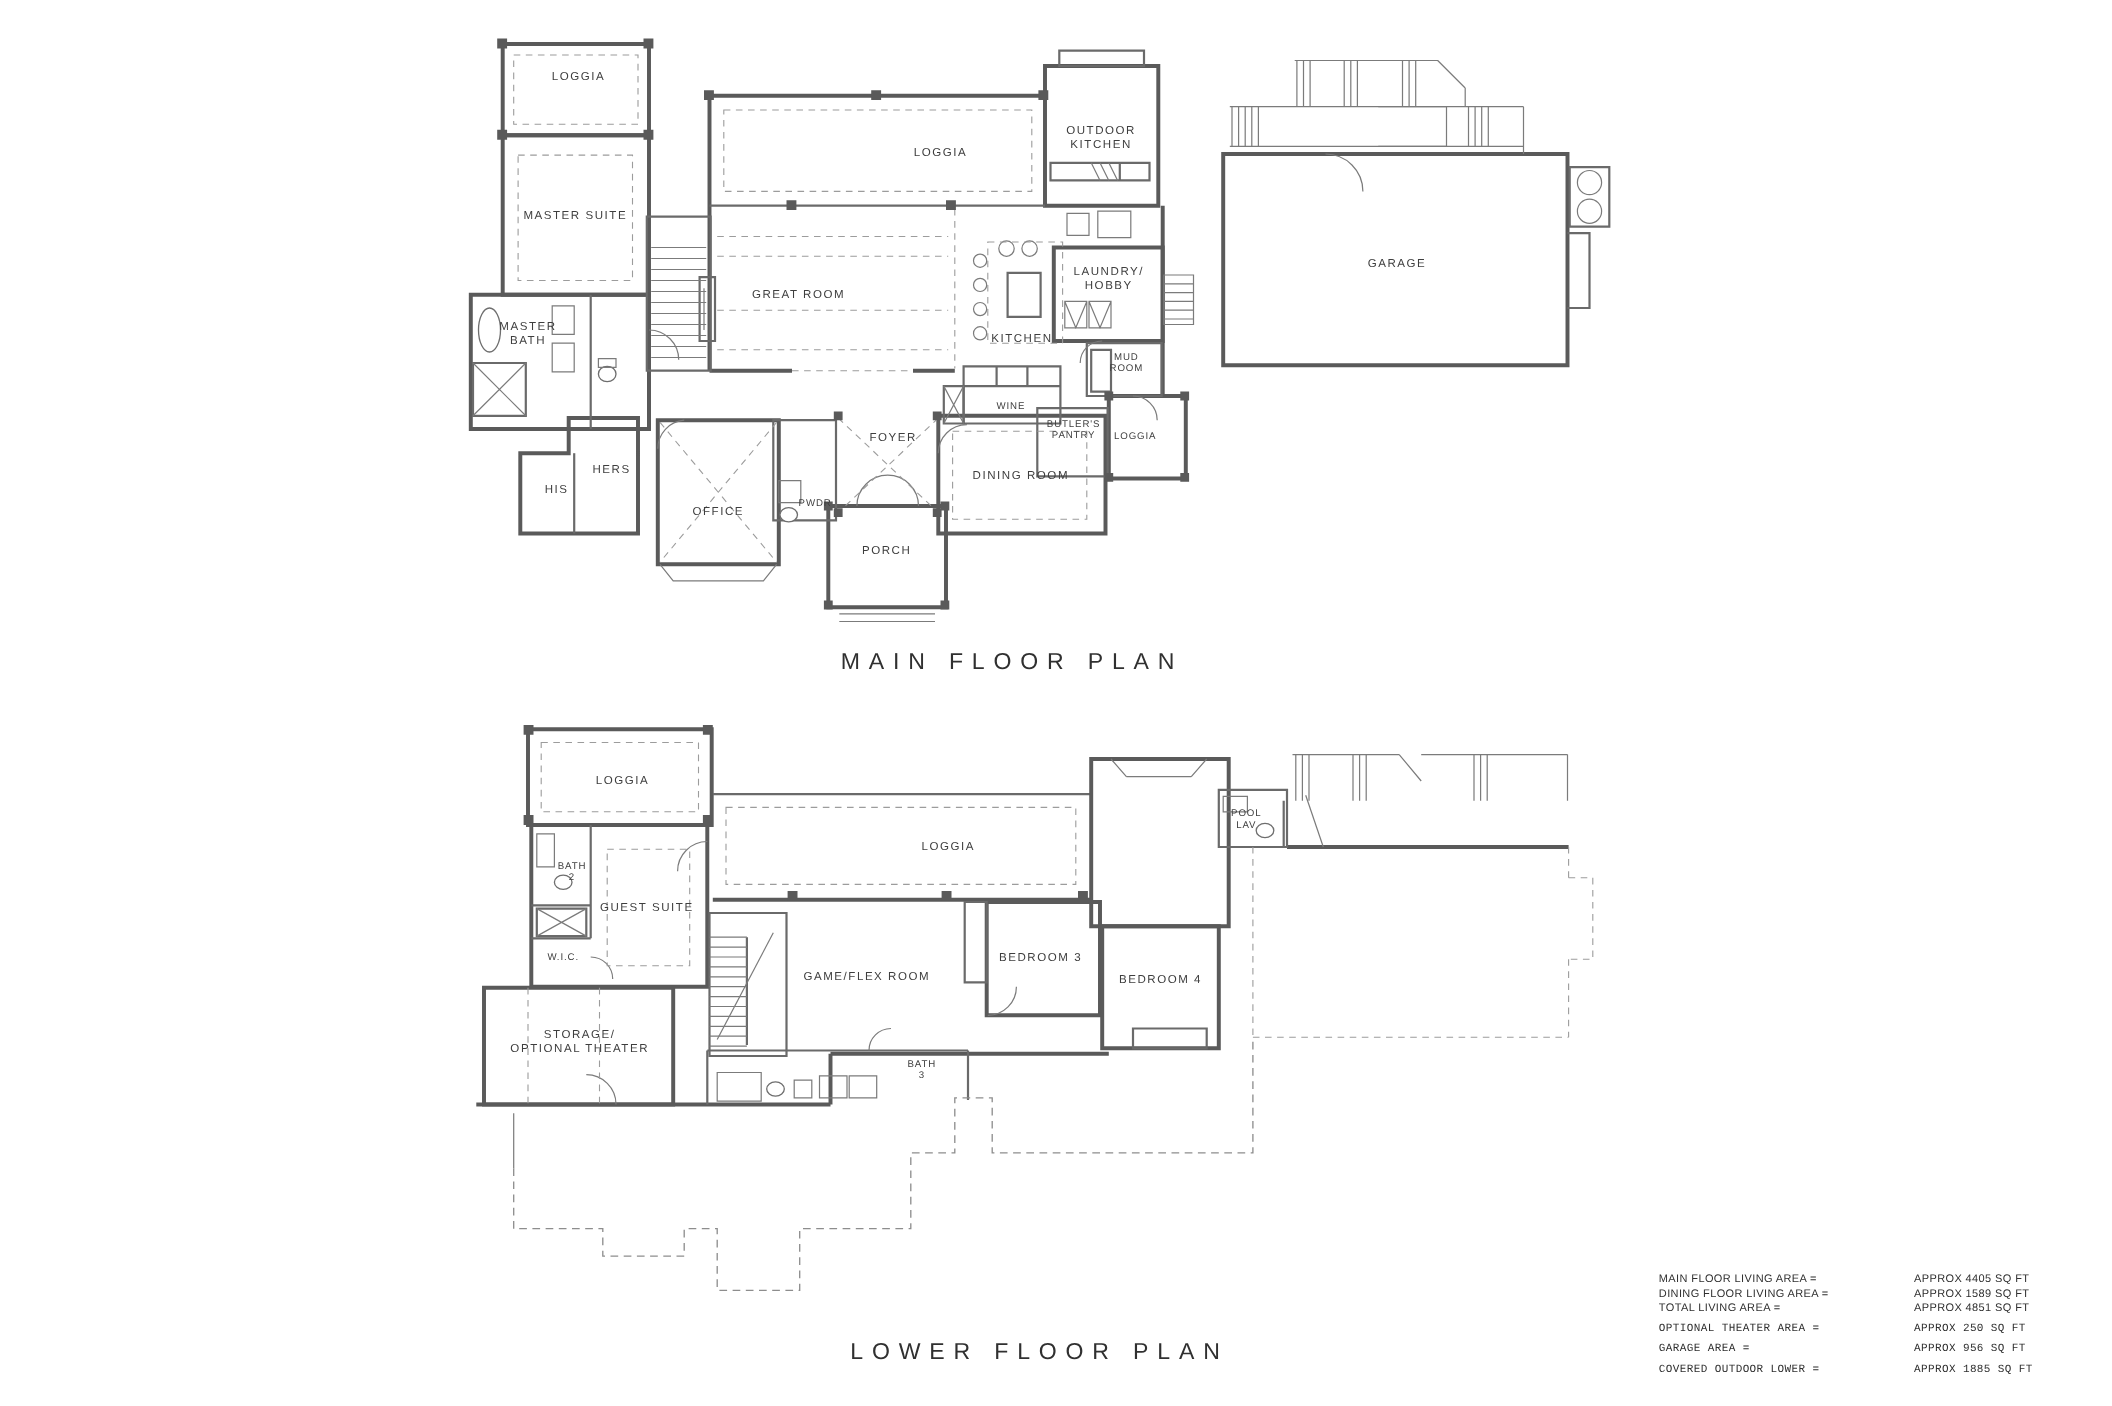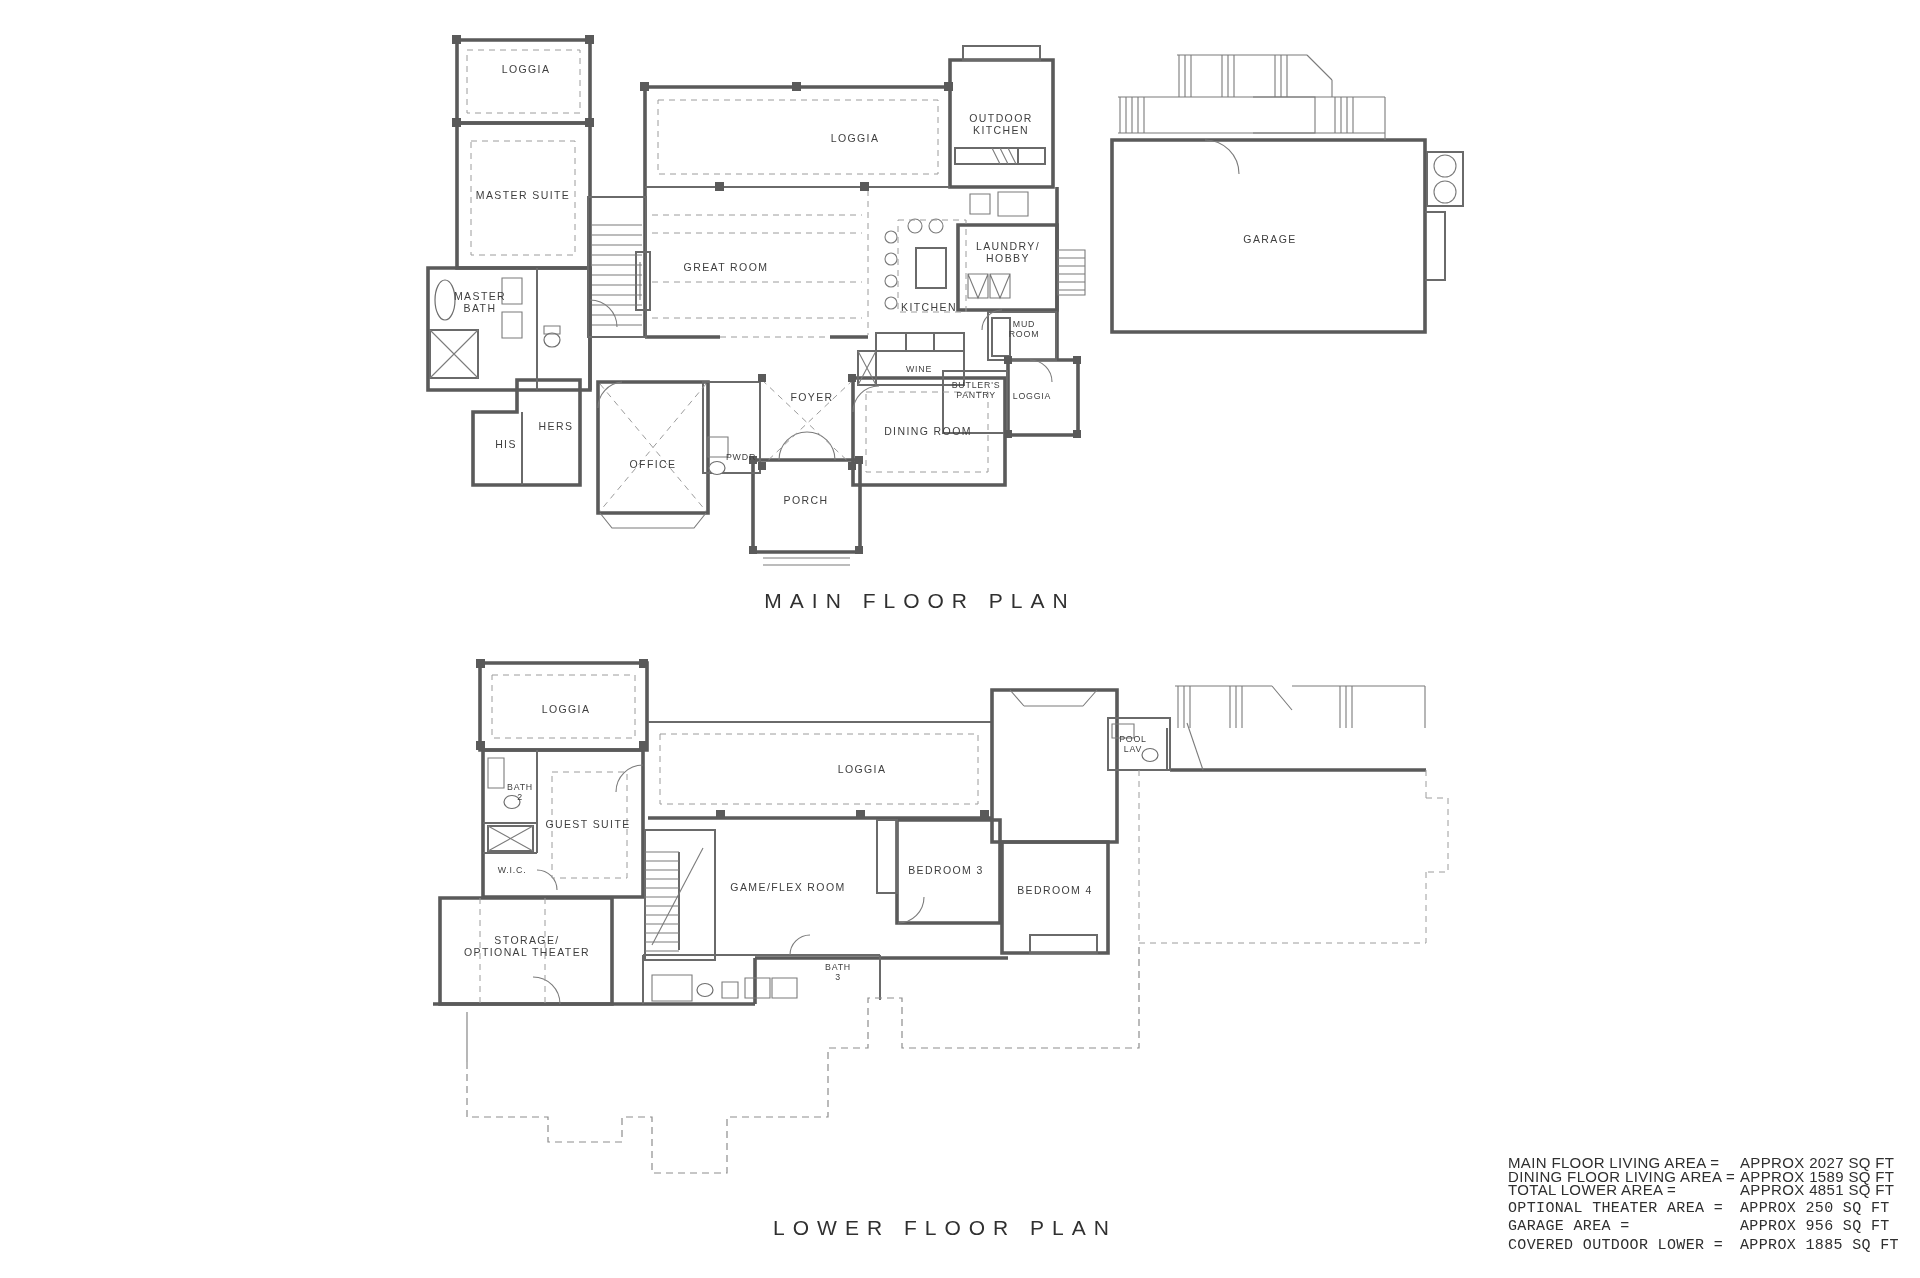--- a/index.html
+++ b/index.html
@@ -15,21 +15,21 @@
   .fx {fill:#ffffff;stroke:#6e6e6e;stroke-width:1.2;}
   .p  {fill:#5a5a5a;stroke:none;}
   
   .rl {font-family:"Liberation Sans",sans-serif;font-size:10.5px;letter-spacing:1.4px;
        fill:#3e3e3e;text-anchor:middle;}
   .rls{font-size:8.8px;letter-spacing:0.8px;}
   .ttl{font-family:"Liberation Sans",sans-serif;font-size:21px;letter-spacing:8px;
        fill:#303030;text-anchor:middle;}
   
   .stats{position:absolute;left:1508px;top:1156px;width:404px;color:#2f2f2f;
-         font-size:15px;letter-spacing:0.35px;line-height:13.5px;white-space:nowrap;}
+         font-size:10px;letter-spacing:0.35px;line-height:13.5px;white-space:nowrap;}
   .srow{display:grid;grid-template-columns:232px 1fr;}
   .gap{margin-top:5px;font-family:Liberation Mono, monospace;}
 </style>
 </head>
 <body>
 
 <div class="sheet">
 
 <svg width="1920" height="1278" viewBox="0 0 1920 1278">
 
@@ -242,28 +242,28 @@
       <text class="rl rls" x="1133" y="742"><tspan x="1133">POOL</tspan><tspan x="1133" dy="1.18em">LAV</tspan></text>
     </g>
 
     <text class="ttl" x="945" y="1235">LOWER FLOOR PLAN</text>
   </g>
 </svg>
 
 <div class="stats">
   <div class="srow">
     <span>MAIN FLOOR LIVING AREA =</span>
-    <span>APPROX 2027 SQ FT</span>
+    <span>APPROX 4405 SQ FT</span>
   </div>
   <div class="srow">
     <span>DINING FLOOR LIVING AREA =</span>
     <span>APPROX 1589 SQ FT</span>
   </div>
   <div class="srow">
-    <span>TOTAL LOWER AREA =</span>
+    <span>TOTAL LIVING AREA =</span>
     <span>APPROX 4851 SQ FT</span>
   </div>
   <div class="srow gap">
     <span>OPTIONAL THEATER AREA =</span>
     <span>APPROX 250 SQ FT</span>
   </div>
   <div class="srow gap">
     <span>GARAGE AREA =</span>
     <span>APPROX 956 SQ FT</span>
   </div>

